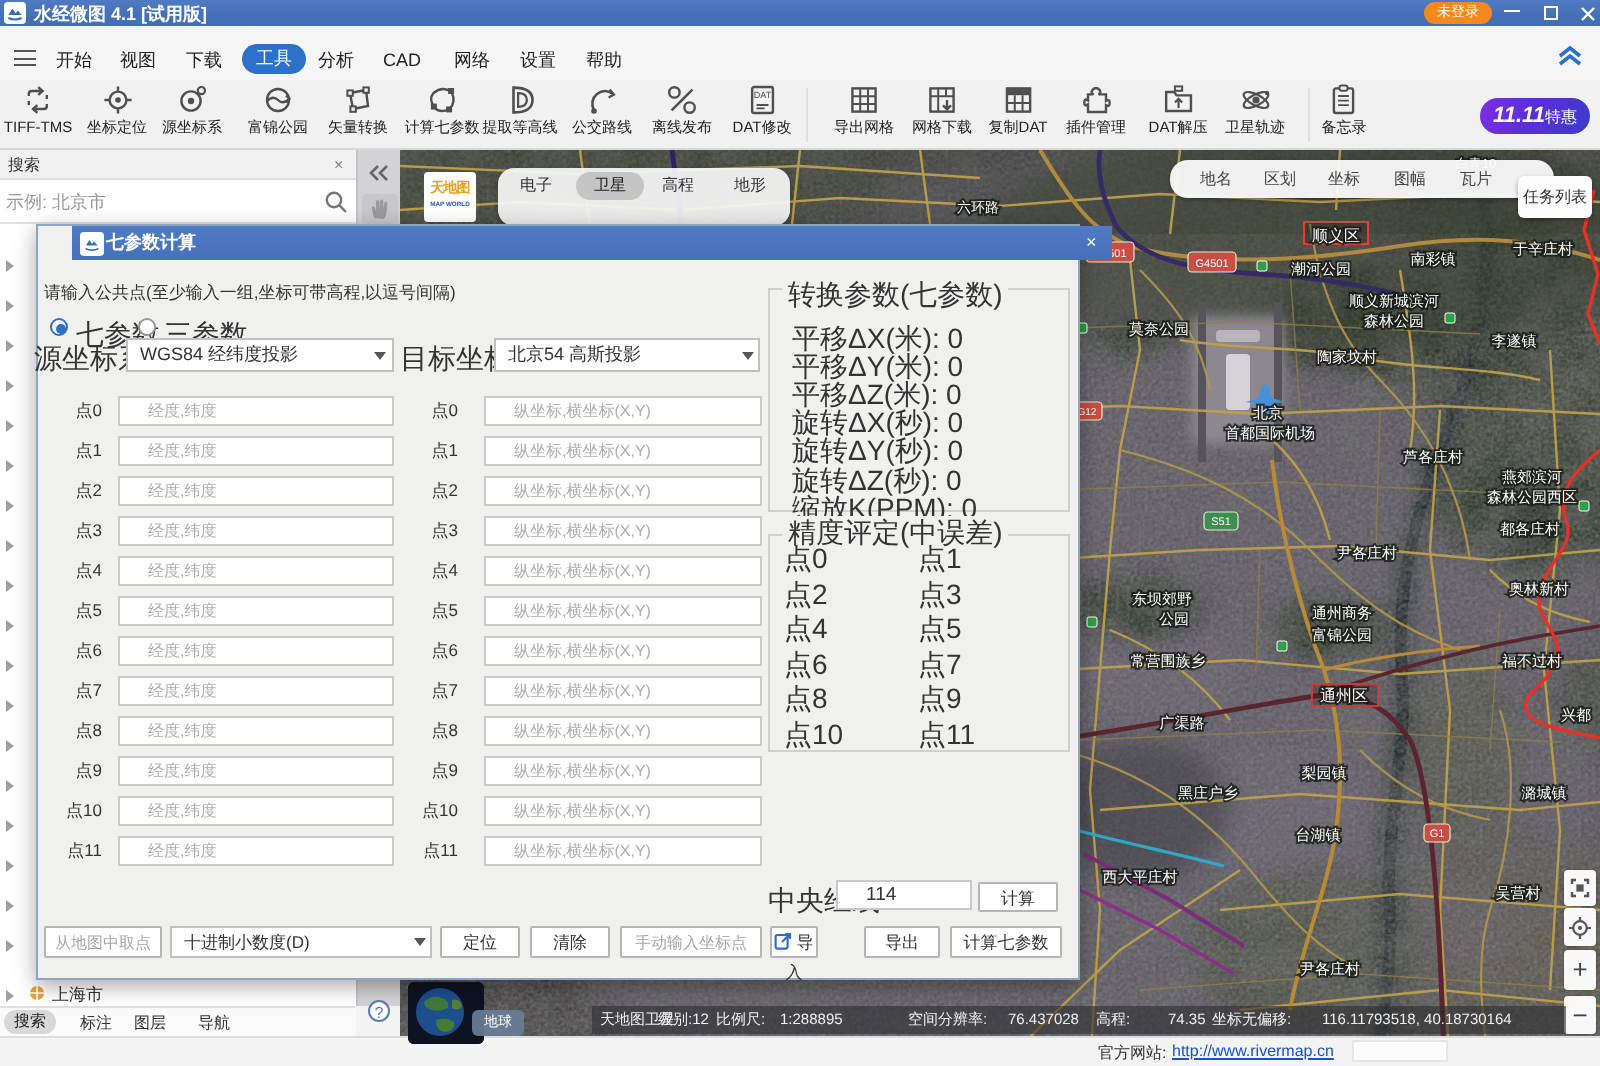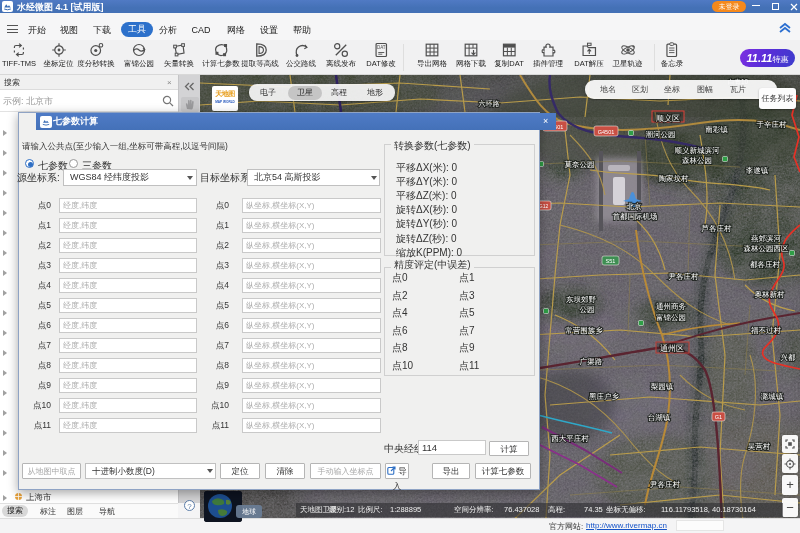--- a/index.html
+++ b/index.html
@@ -39,41 +39,41 @@
 #qm{position:absolute;left:184px;top:500px;width:11px;height:11px;border:1px solid #5a7ca8;border-radius:50%;color:#5a7ca8;font-size:8px;text-align:center;line-height:11px;background:#fff}
 #botstrip{position:absolute;left:0;top:518px;width:800px;height:15px;background:#f4f4f5;border-top:1px solid #ddd}
 #botstrip .lab{position:absolute;left:549px;top:2px;font-size:8px;color:#333}
 #botstrip a{position:absolute;left:586px;top:2px;font-size:8px;color:#1553c8;text-decoration:underline}
 #botstrip .bx{position:absolute;left:676px;top:1px;width:48px;height:11px;background:#fcfcfc;border:1px solid #e5e5e5}
 
 
 #tdt{position:absolute;left:212px;top:86px;width:26px;height:25px;background:#fff;border-radius:2px;text-align:center}
 #tdt .a{font-size:7px;font-weight:bold;color:#e8a020;margin-top:3px;letter-spacing:-0.5px}
 #tdt .b{font-size:3.5px;font-weight:bold;color:#2255bb;transform:scale(0.9);margin-top:1px}
-#lyrbar{position:absolute;left:249px;top:84px;width:146px;height:17px;background:rgba(246,246,246,0.93);border-radius:8px;box-shadow:0 1px 2px rgba(0,0,0,0.3)}
+#lyrbar{position:absolute;left:249px;top:84px;width:146px;height:29px;background:rgba(246,246,246,0.93);border-radius:8px;box-shadow:0 1px 2px rgba(0,0,0,0.3)}
 .lyr{position:absolute;top:0;height:17px;line-height:17px;font-size:8px;color:#333;transform:translateX(-50%)}
 #lyrsel{position:absolute;left:288px;top:85.5px;width:34px;height:14px;background:#c5c5c5;border-radius:7px;font-size:8px;color:#222;text-align:center;line-height:14px}
 #trbar{position:absolute;left:585px;top:80px;width:192px;height:19px;background:rgba(250,250,250,0.95);border-radius:9px;box-shadow:0 1px 2px rgba(0,0,0,0.3)}
 .tr{position:absolute;top:0;height:19px;line-height:19px;font-size:8px;color:#444;transform:translateX(-50%)}
 #tasks{position:absolute;left:759px;top:88px;width:37px;height:21px;background:#fdfdfd;border-radius:3px;box-shadow:0 1px 2px rgba(0,0,0,0.35);font-size:8px;color:#333;text-align:center;line-height:21px}
 .mapbtn{position:absolute;left:782px;width:16px;background:rgba(253,253,253,0.97);border-radius:2px;color:#555;text-align:center;box-shadow:0 0 1px rgba(0,0,0,0.4)}
 #sbar{position:absolute;left:296px;top:503px;width:487px;height:14px;background:rgba(45,45,48,0.60)}
 #sbar span{position:absolute;top:0;height:14px;line-height:14px;font-size:7.5px;color:#f0f0f0;white-space:nowrap}
 #globe{position:absolute;left:204px;top:491px;width:38px;height:31px;background:#10141f;border-radius:3px;overflow:hidden}
 #gpill{position:absolute;left:236px;top:505px;width:26px;height:13px;background:rgba(105,125,150,0.92);border-radius:3px;color:#fff;font-size:7px;text-align:center;line-height:13px}
 
 
 #dlg{position:absolute;left:18px;top:112px;width:522px;height:378px;background:#f0f0ef;border:1px solid #8fa3c4;box-shadow:0 3px 10px rgba(0,0,0,0.35)}
 #dlgt{position:absolute;left:17px;top:0;width:520px;height:17px;background:linear-gradient(180deg,#4f7bc6,#4471b8)}
 #dlgt .t{position:absolute;left:17px;top:0;font-size:9px;font-weight:bold;color:#fff;line-height:17px}
 #dlgt .x{position:absolute;left:507px;top:0;font-size:9px;color:#fff;line-height:17px}
-.dl{position:absolute;font-size:10px;color:#333;white-space:nowrap}
+.dl{position:absolute;font-size:14px;color:#333;white-space:nowrap}
 .dlr{position:absolute;font-size:8.5px;color:#333;white-space:nowrap;text-align:right}
 .inp{position:absolute;border:1px solid #c9c9c9;background:#fff;font-size:8px;color:#aeaeae;white-space:nowrap;overflow:hidden}
-.inp span{margin-left:3px;line-height:13px}
+.inp span{margin-left:14px;line-height:13px}
 .sel{position:absolute;border:1px solid #c0c0c0;background:#fff;font-size:9px;color:#333;white-space:nowrap}
 .sel span{margin-left:6px}
 .car{position:absolute;width:0;height:0;border-left:3.5px solid transparent;border-right:3.5px solid transparent;border-top:4px solid #555}
 .gbx{position:absolute;border:1px solid #d0d0d0}
 .btn{position:absolute;border:1px solid #b5b5b5;background:#fff;font-size:8.5px;color:#333;text-align:center;border-radius:1px}
 .rad{position:absolute;width:9px;height:9px;border-radius:50%;border:1px solid #999;background:#fff}
 </style>
 </head>
 <body>
 <div id="app">
@@ -107,21 +107,21 @@
           <path d="M8 1.2 V4 M8 12 V14.8 M1.2 8 H4 M12 8 H14.8" stroke="#4f4f4f" stroke-width="1.2"></path>
         </svg>
         <div class="lb">坐标定位</div>
       </div>
 <div class="ti" style="left:96px">
         <svg width="16" height="16" viewBox="0 0 16 16">
           <circle cx="7.5" cy="8.5" r="4.8" fill="none" stroke="#4f4f4f" stroke-width="1.2"></circle>
           <circle cx="7.5" cy="8.5" r="1.6" fill="#4f4f4f"></circle>
           <circle cx="12.7" cy="3.3" r="1.8" fill="none" stroke="#4f4f4f" stroke-width="1.1"></circle>
         </svg>
-        <div class="lb">度分秒转换</div>
+        <div class="lb">源坐标系</div>
       </div>
 <div class="ti" style="left:139px">
         <svg width="16" height="16" viewBox="0 0 16 16">
           <circle cx="8" cy="8" r="5.5" fill="none" stroke="#4f4f4f" stroke-width="1.2"></circle>
           <path d="M2.5 8.5 Q5.5 5.5 8 8 Q10.5 10.5 13.5 7.5" fill="none" stroke="#4f4f4f" stroke-width="1.2"></path>
           <path d="M12 5.8 L13.8 7.4 L12 9.2" fill="none" stroke="#4f4f4f" stroke-width="1.1"></path>
         </svg>
         <div class="lb">富锦公园</div>
       </div>
 <div class="ti" style="left:179px">

